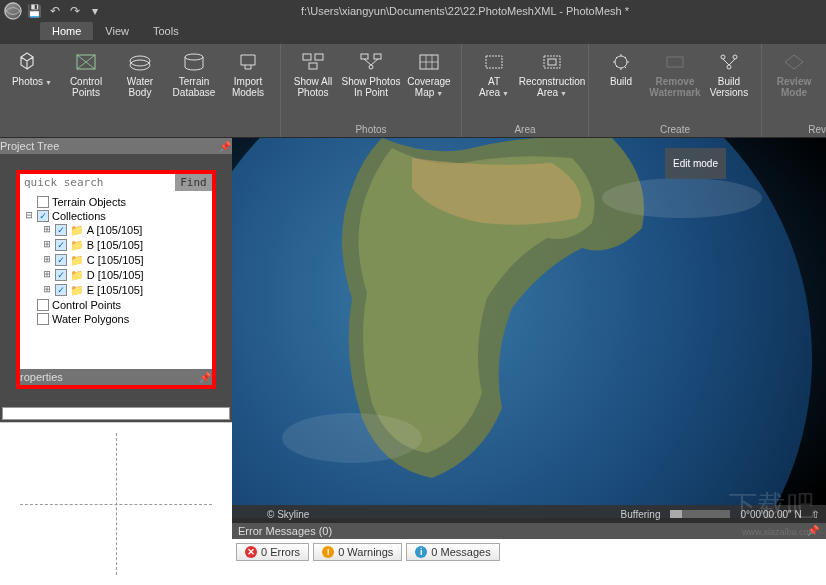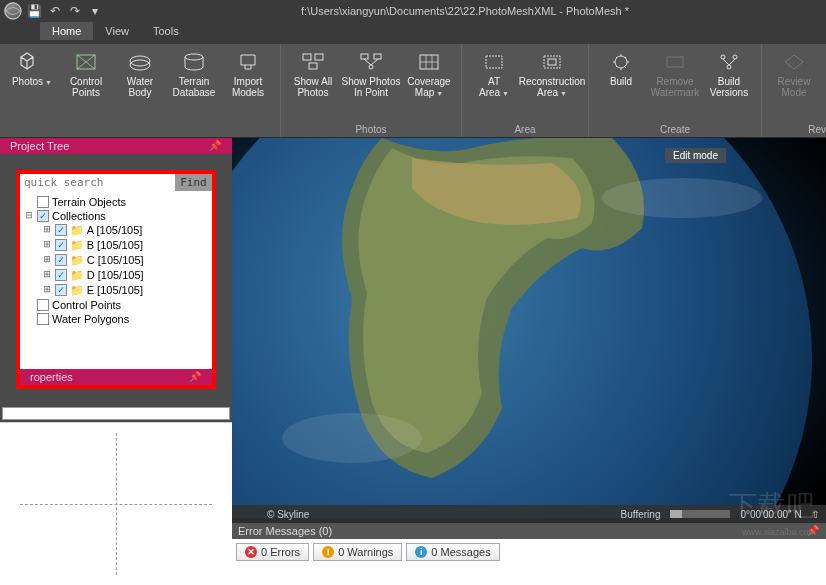--- a/index.html
+++ b/index.html
@@ -16,28 +16,28 @@
 .tab.active { background: #555; border-radius: 2px 2px 0 0; color: #fff; }
 
 .ribbon { height: 94px; background: #555; display: flex; border-bottom: 1px solid #2a2a2a; }
 .ribbon-group { border-right: 1px solid #666; padding: 4px 6px 2px; display: flex; flex-direction: column; }
 .ribbon-buttons { display: flex; gap: 2px; flex: 1; }
 .ribbon-btn { width: 52px; display: flex; flex-direction: column; align-items: center; justify-content: flex-start; padding: 2px 0; cursor: pointer; }
 .ribbon-btn.wide { width: 60px; }
 .ribbon-icon { width: 28px; height: 24px; display: flex; align-items: center; justify-content: center; margin-bottom: 2px; }
 .ribbon-icon svg { width: 26px; height: 22px; }
 .ribbon-label { font-size: 10px; color: #eee; text-align: center; line-height: 11px; white-space: pre-line; }
-.ribbon-label.dim { color: #888; }
+.ribbon-label.dim { color: #888; font-weight: bold; }
 .group-label { font-size: 10px; color: #bbb; text-align: center; padding-top: 2px; }
 .drop { font-size: 7px; color: #ccc; margin-left: 2px; }
 
 .main { display: flex; height: calc(585px - 22px - 22px - 94px); }
 
 .left { width: 232px; background: #4a4a4a; display: flex; flex-direction: column; }
-.panel-header { background: #be185d; padding: 2px 10px; font-size: 11px; color: #ddd; display: flex; justify-content: space-between; align-items: flex-start; font-family: monospace; }
+.panel-header { background: #737373; padding: 2px 0; font-size: 11px; color: #ddd; display: flex; justify-content: space-between; align-items: flex-end; font-family: monospace; }
 .pin { font-size: 10px; }
 
 .red-box { border: 4px solid #f00; margin: 16px; }
 .search-row { display: flex; background: #fff; }
 .search-input { flex: 1; padding: 2px 4px; font-size: 11px; color: #888; border: none; font-family: monospace; }
 .find-btn { width: 52px; background: #999; text-align: center; font-size: 11px; padding: 2px; font-family: monospace; color: #333; }
 
 .tree { background: #fff; color: #000; padding: 4px; font-family: monospace; font-size: 11px; height: 178px; overflow: hidden; }
 .tree-item { display: flex; align-items: flex-start; padding: 1px 0; gap: 3px; }
 .tree-item .exp { width: 10px; text-align: center; color: #666; font-size: 9px; }
@@ -45,21 +45,21 @@
 .tree-item .chk.checked { background: #d0e8ff; color: #0066cc; }
 .tree-item .fold { color: #555; }
 .tree-item.child { padding-left: 18px; }
 .props-chart { height: 170px; background: #fff; border-top: 1px solid #ccc; position: relative; }
 .props-line { position: absolute; left: 20px; right: 20px; top: 50%; height: 1px; border-top: 1px dashed #999; }
 .props-vline { position: absolute; top: 10px; bottom: 10px; left: 50%; width: 1px; border-left: 1px dashed #999; }
 
 .viewport { flex: 1; display: flex; flex-direction: column; background: #2a2a2a; }
 .globe { flex: 1; position: relative; background: #000; overflow: hidden; }
 .globe-img { position: absolute; inset: 0; }
-.edit-mode { position: absolute; top: 10px; right: 100px; background: rgba(80,80,80,0.8); color: #fff; padding: 2px 8px; font-size: 10px; }
+.edit-mode { position: absolute; top: 10px; right: 100px; background: rgba(80,80,80,0.8); color: #fff; padding: 10px 8px; font-size: 10px; }
 .status-bar { position: absolute; bottom: 0; left: 0; right: 0; height: 18px; background: rgba(50,50,50,0.9); display: flex; align-items: center; font-size: 10px; color: #ccc; padding: 0 6px; gap: 10px; }
 .status-bar .sky { flex: 0 0 auto; margin-left: 29px; }
 .status-bar .spacer { flex: 1; }
 .status-bar .buf-bar { width: 60px; height: 8px; background: #666; position: relative; }
 .status-bar .buf-fill { position: absolute; left: 0; top: 0; bottom: 0; width: 20%; background: #aaa; }
 
 .err-panel { background: #555; font-family: monospace; }
 .err-header { padding: 2px 6px; font-size: 11px; color: #ddd; display:flex; justify-content:space-between; }
 .err-body { background: #fff; padding: 4px; height: 46px; }
 .err-btns { display: flex; gap: 4px; }

